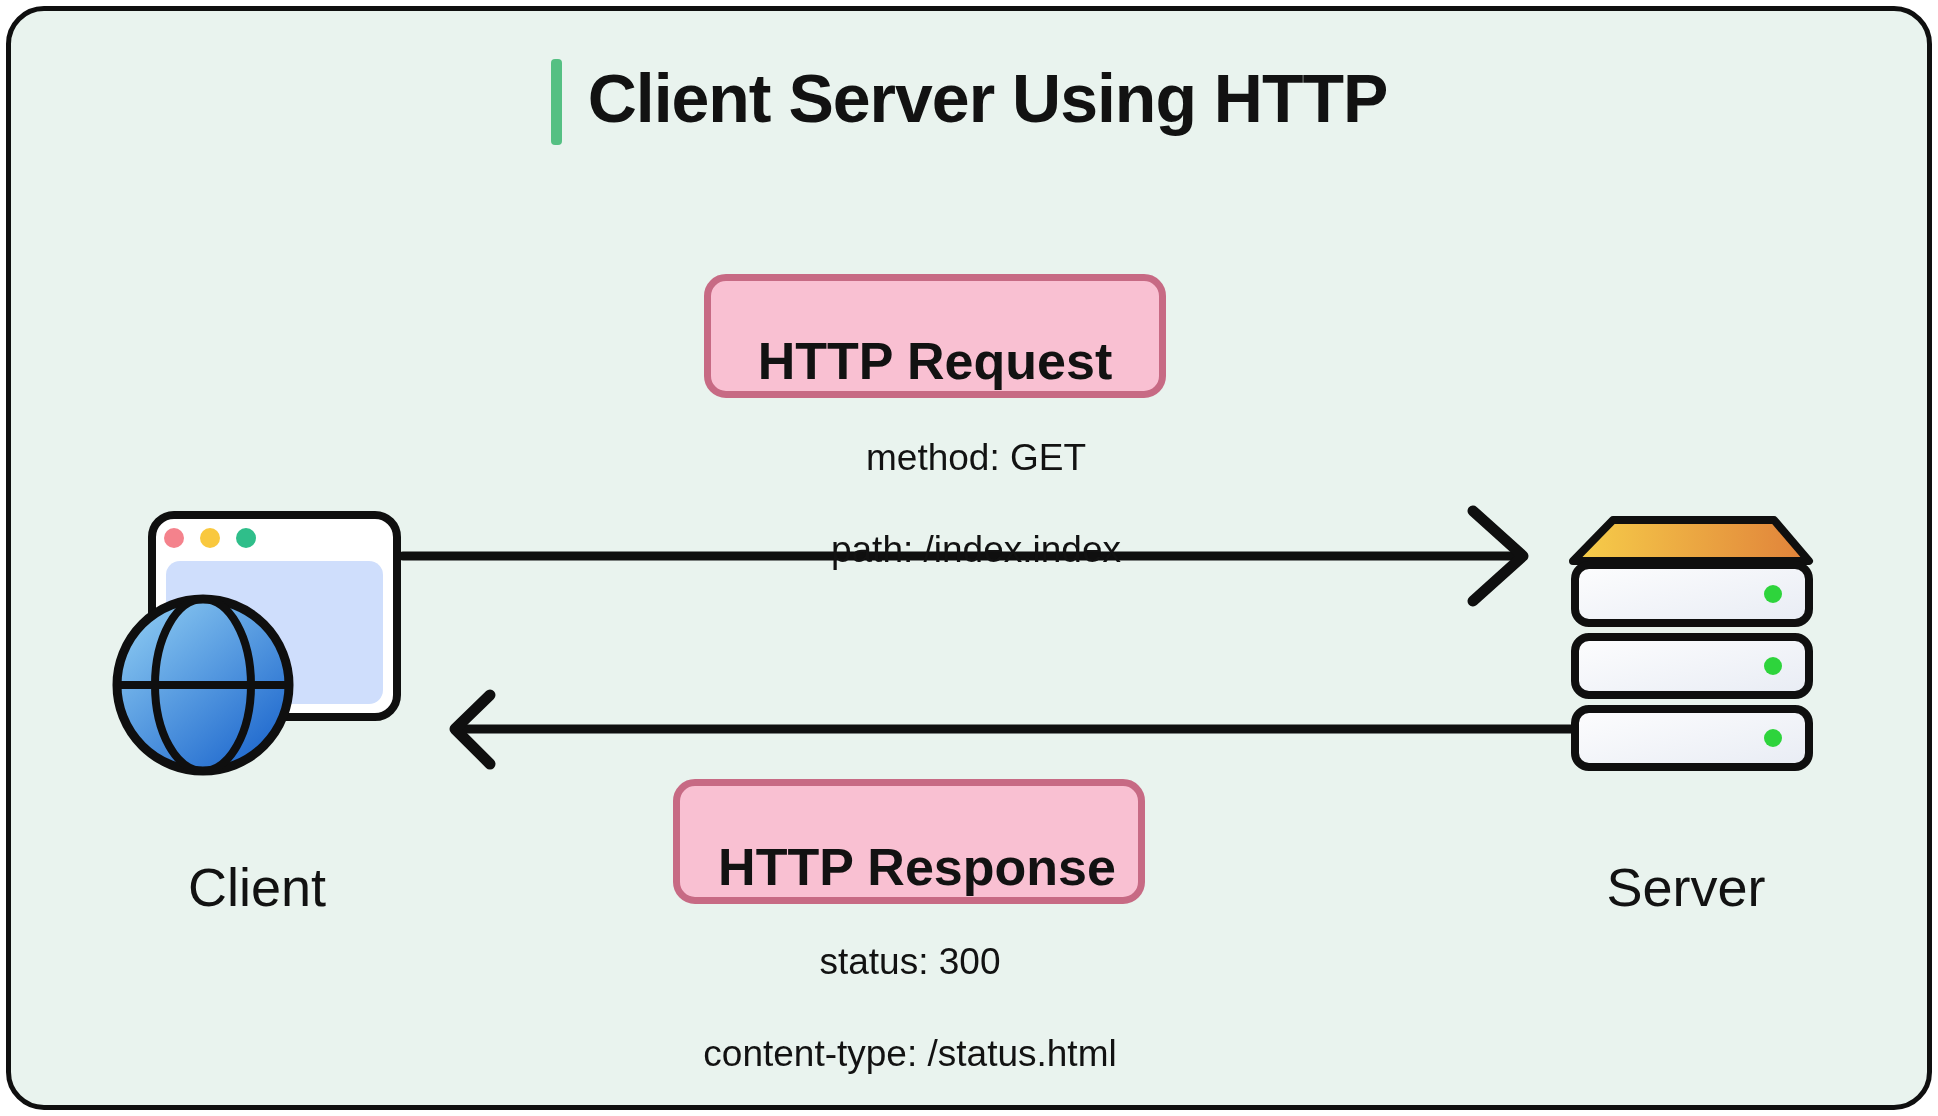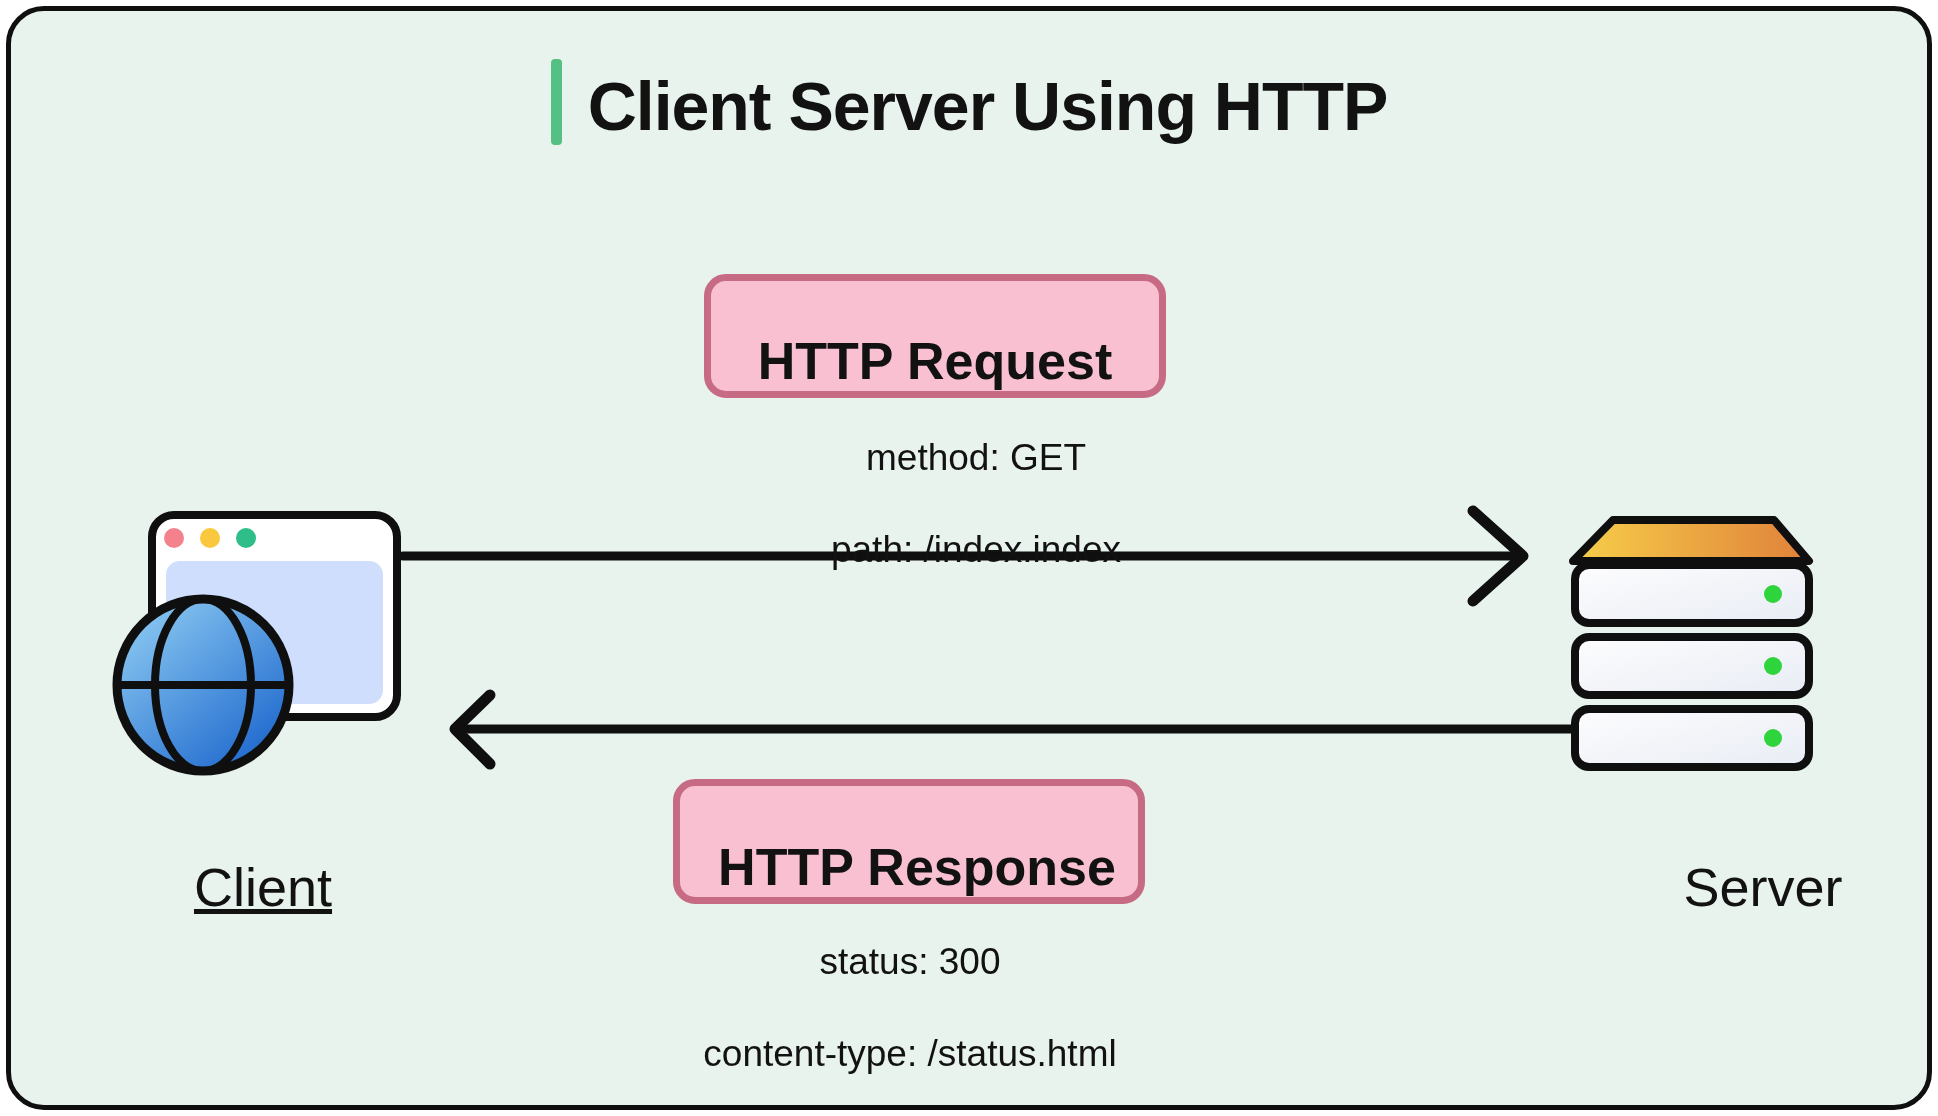--- a/index.html
+++ b/index.html
@@ -13,21 +13,21 @@
   *{margin:0;padding:0;box-sizing:border-box;}
   html,body{background:var(--page-bg);}
   body{font-family:"Liberation Sans", sans-serif; color:var(--text);}
   .canvas{position:relative; width:1938px; height:1116px; overflow:hidden; background:var(--page-bg);}
   .card{
     position:absolute; left:6px; top:6px; right:6px; bottom:6px;
     background:var(--card-bg); border:5px solid var(--outline); border-radius:38px;
   }
   .title-row{
     position:absolute; top:48px; left:0; width:100%;
-    display:flex; justify-content:center; align-items:flex-end; gap:26px;
+    display:flex; justify-content:center; align-items:flex-start; gap:26px;
   }
   .accent-bar{ width:11px; height:86px; border-radius:4px; background:var(--accent-green); }
   .page-title{ font-size:68px; font-weight:700; letter-spacing:-1px; color:var(--text); white-space:nowrap; }
 
   .badge{
     position:absolute; display:flex; align-items:flex-end; justify-content:center;
     background:var(--badge-bg); border:7px solid var(--badge-border); border-radius:22px;
     font-size:52px; font-weight:600; color:var(--text); white-space:nowrap;
   }
   .badge.request{ left:693px; top:263px; width:462px; height:124px; }
@@ -42,22 +42,22 @@
 
   .icon-abs{ position:absolute; }
   .client-icon{ left:95px; top:490px; }
   .server-icon{ left:1548px; top:490px; }
   .arrows-layer{ position:absolute; left:0; top:0; width:1938px; height:1116px; pointer-events:none; }
 
   .node-label{
     position:absolute; width:250px; text-align:center;
     font-size:54px; font-weight:500; color:var(--text);
   }
-  .client-label{ left:127px; top:845px;text-decoration:underline; }
-  .server-label{ left:1627px; top:845px; }
+  .client-label{ left:121px; top:845px; }
+  .server-label{ left:1550px; top:845px; }
 </style>
 </head>
 <body>
 
 <div class="canvas">
   <div class="card">
 
     <div class="title-row">
       <div class="accent-bar"></div>
       <div class="page-title">Client Server Using HTTP</div>

